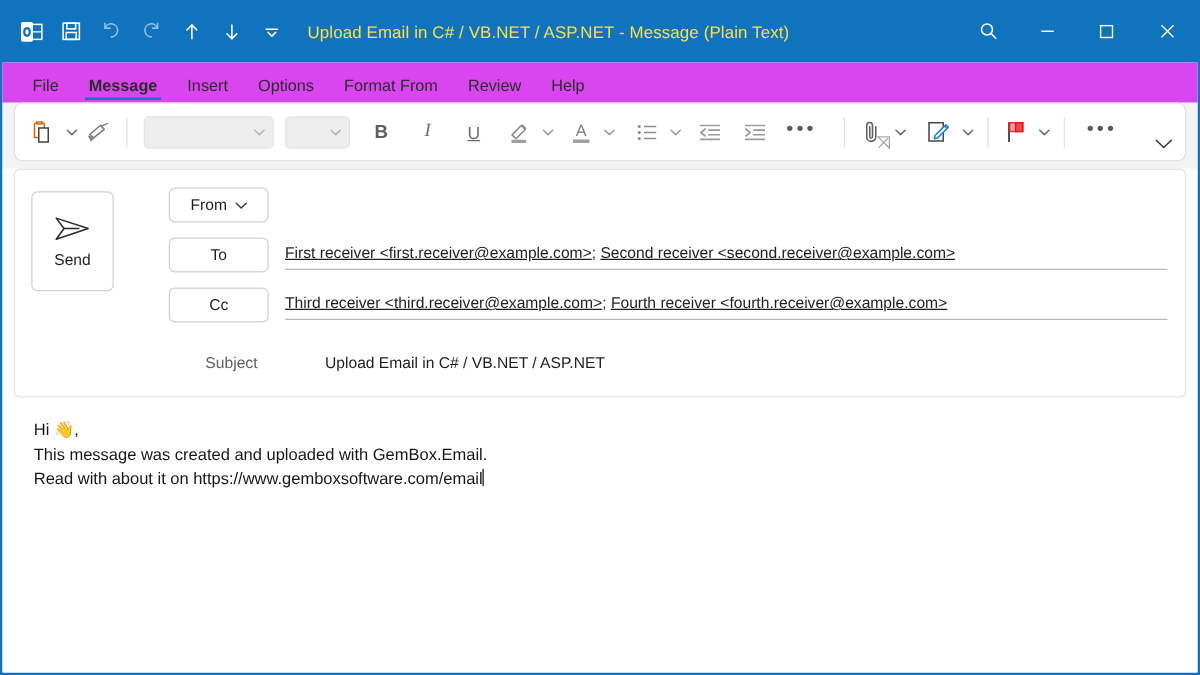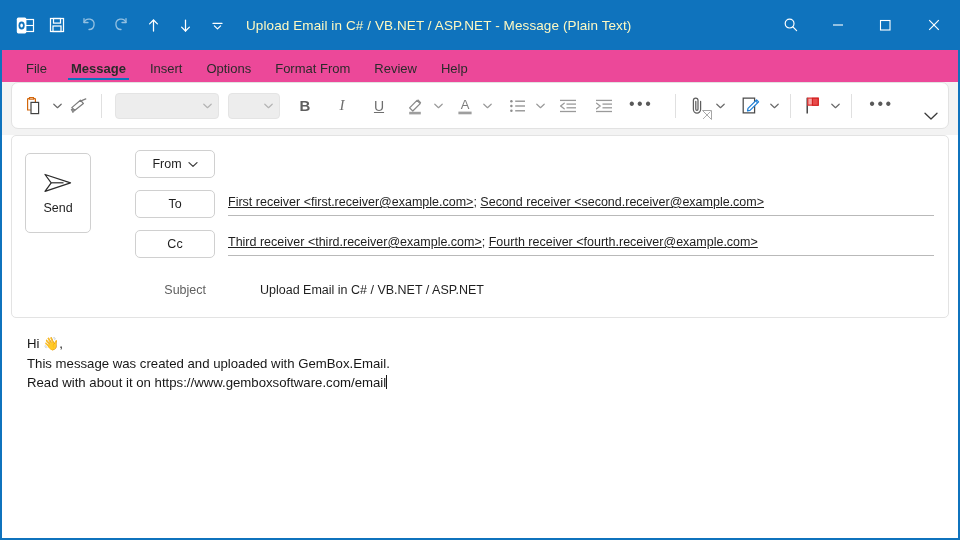--- a/index.html
+++ b/index.html
@@ -46,21 +46,21 @@
     height: 30px;
     display: flex;
     align-items: center;
     justify-content: center;
     color: #ffffff;
   }
   .qat-btn.dim { opacity: 0.55; }
   .qat-btn svg { display: block; }
 
   .title-text {
-    color: #fef9c3;
+    color: #fde047;
     font-size: 13.5px;
     margin-left: 14px;
     white-space: nowrap;
     letter-spacing: 0.1px;
   }
 
   .win-controls {
     position: absolute;
     right: 0;
     top: 0;
@@ -74,21 +74,21 @@
     display: flex;
     align-items: center;
     justify-content: center;
     color: #ffffff;
   }
   .win-btn.wide { width: 52px; }
 
   
   .tabbar {
     height: 32px;
-    background: #ec4899;
+    background: #d946ef;
     display: flex;
     align-items: flex-end;
     padding-left: 12px;
     flex: 0 0 auto;
     position: relative;
   }
   .tab {
     font-size: 13px;
     color: #2b2b2b;
     padding: 4px 12px 6px 12px;

